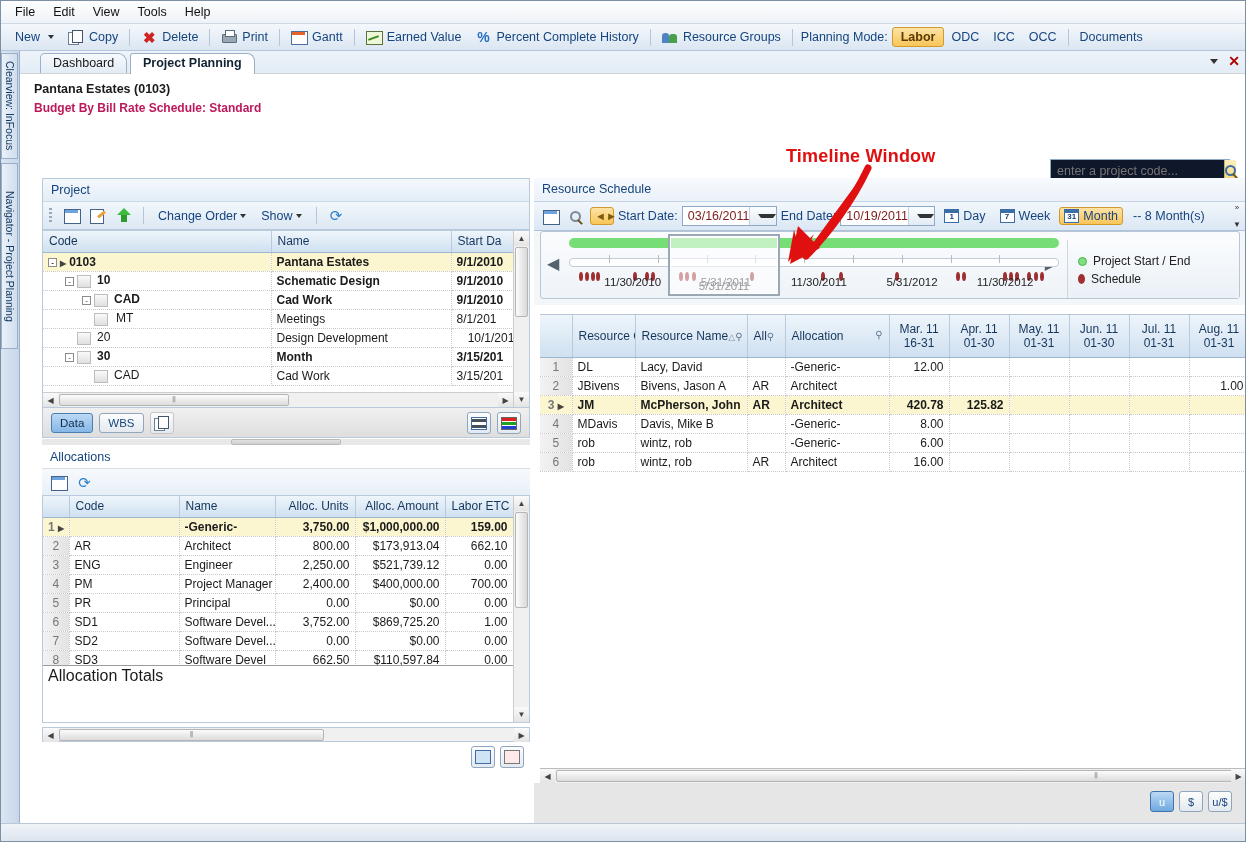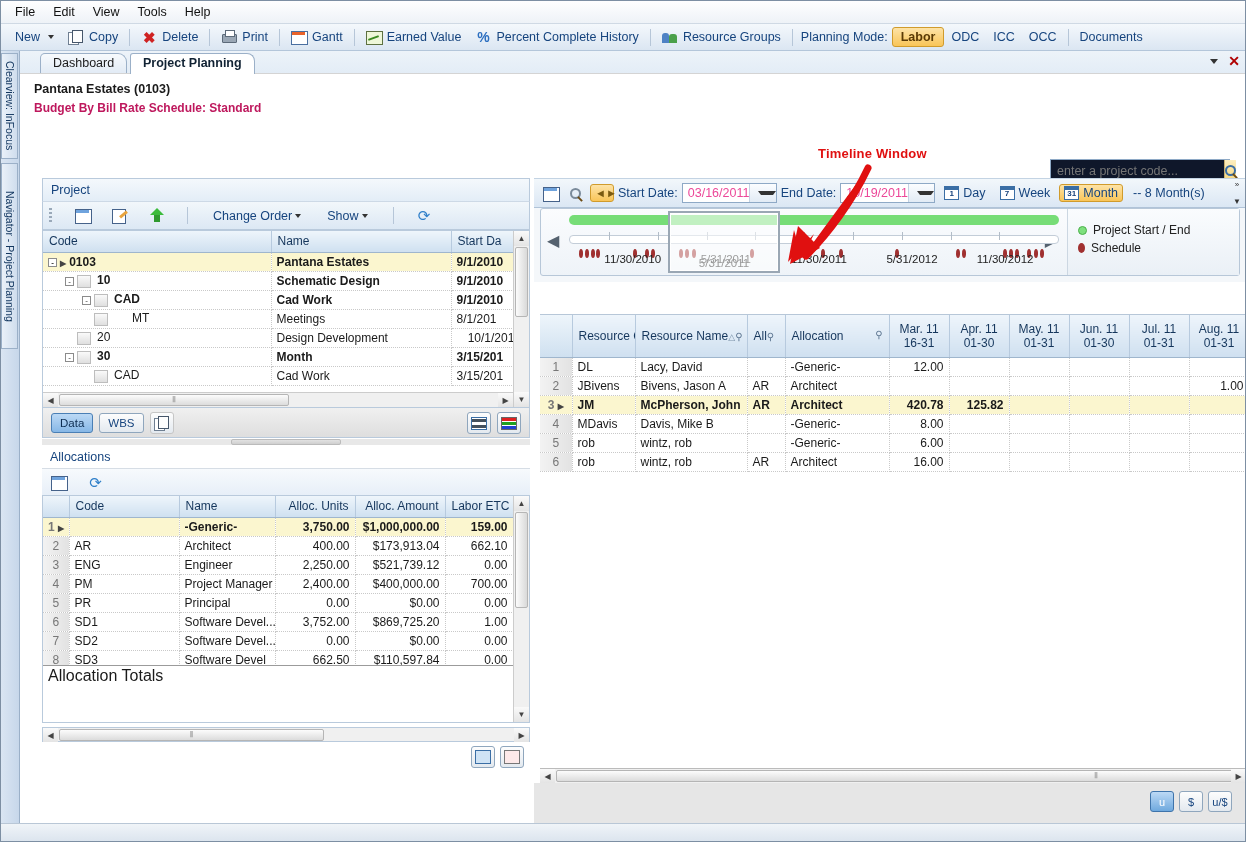--- a/index.html
+++ b/index.html
@@ -122,21 +122,21 @@
   
   .panels { position:absolute; left:0; top:105px; right:0; bottom:0; }
 
   .pane-head {
     height:23px; line-height:23px; padding-left:8px; font-size:12.5px; color:#16447e;
     background:linear-gradient(#f4f8fc,#e3edf7); border:1px solid #b9cadc; border-bottom:none;
   }
   .pane-toolbar {
     height:29px; background:linear-gradient(#f2f7fb,#dce8f4);
     border:1px solid #b9cadc; border-top:1px solid #cdd9e6;
-    display:flex; align-items:center; padding-left:6px; gap:16px;
+    display:flex; align-items:center; padding-left:6px; gap:5px;
   }
   .gripper { width:3px; height:16px; background:
      repeating-linear-gradient(to bottom,#9aa9b9 0 2px, transparent 2px 4px); margin-right:4px;}
   .pt-btn { width:21px; height:21px; display:flex; align-items:center; justify-content:center; }
   .pt-link { color:#16447e; font-size:12.5px; display:flex; align-items:center; padding:2px 5px; }
   .vline { width:1px; height:17px; background:#b6c6d8; margin:0 4px; }
 
   .ico-form::before{content:"";position:absolute;left:0;top:1px;width:15px;height:13px;background:#fff;border:1px solid #45628a;}
   .ico-form::after{content:"";position:absolute;left:1px;top:2px;width:13px;height:3px;background:#6fa3dd;}
   .ico-edit::before{content:"";position:absolute;left:0;top:1px;width:12px;height:13px;background:#fff;border:1px solid #45628a;}
@@ -201,21 +201,21 @@
   .panel-right { position:absolute; left:514px; right:0; top:64px; bottom:0; }
   .rs-head { height:23px; line-height:23px; padding-left:8px; font-size:12.5px; color:#16447e;
      background:linear-gradient(#f7fafd,#eaf1f8); }
   .rs-toolbar {
     height:30px; background:linear-gradient(#f2f7fb,#dbe7f4);
     border-top:1px solid #c3d3e3; border-bottom:1px solid #b0c3d8;
     display:flex; align-items:center; padding-left:6px; gap:4px; position:relative;
   }
   .lbl { font-size:12.5px; color:#16447e; }
   .dateinput { width:95px; height:20px; border:1px solid #8ea9c6; background:#fff; display:flex; align-items:center; }
-  .dateinput span { flex:1; padding-left:5px; font-size:12.5px; color:#ec4899; }
+  .dateinput span { flex:1; padding-left:5px; font-size:12.5px; color:#7f1d1d; }
   .dd-btn { width:15px; height:18px; display:flex;align-items:center;justify-content:center; background:linear-gradient(#fbfdff,#e2ebf5); border-left:1px solid #c3d3e3;}
   .zbtn { display:flex; align-items:center; gap:4px; padding:2px 5px; font-size:12.5px; color:#16447e; }
   .zbtn.on { background:linear-gradient(#fde3a7,#f9c558); border:1px solid #d09b2c; border-radius:3px; padding:1px 4px; }
   .cal-ico { width:15px;height:14px;background:#fff;border:1px solid #3a6ea5;position:relative;font-size:8px;line-height:13px;text-align:center;color:#14407a;font-weight:bold;}
   .cal-ico::before{content:"";position:absolute;left:0;top:0;right:0;height:3px;background:#3a6ea5;}
 
   .timeline-box {
     position:absolute; left:6px; right:6px; top:0px; height:68px;
     border:1px solid #b7c7d8; border-radius:3px;
     background:linear-gradient(#fbfcfe,#eef3f8);
@@ -227,32 +227,31 @@
   .tl-tick { position:absolute; top:-4px; width:1px; height:8px; background:#b3bdc8; }
   .tl-diamond { position:absolute; top:34px; width:4px; height:9px; background:#a03030; border-radius:50%; }
   .tl-dates { position:absolute; left:28px; right:180px; top:44px; height:16px; }
   .tl-date { position:absolute; font-size:11.5px; color:#222; transform:translateX(-50%); }
   .tl-window {
     position:absolute; top:2px; width:112px; height:62px;
     border:2px solid #9aa7b4; background:rgba(255,255,255,0.55);
     box-shadow:0 0 0 1px #fff inset;
   }
   .tl-window .wlbl { position:absolute; bottom:2px; left:0; right:0; text-align:center; font-size:11.5px; color:#9b9b9b; }
-  .tl-legend { position:absolute; right:0; top:0; width:172px; bottom:0;
+  .tl-legend { position:absolute; right:0; top:8px; width:172px; bottom:0;
      background:linear-gradient(#fafcfe,#eaf0f6); border-left:1px solid #ccd7e2; padding:14px 0 0 10px; }
   .leg-row { display:flex; align-items:center; gap:6px; font-size:12px; color:#222; margin-bottom:4px; }
   .dot-green { width:9px;height:9px;border-radius:50%;background:#7ee07e;border:1px solid #4bb04b;}
   .dot-red { width:7px;height:10px;border-radius:50%;background:#a03030;}
 
   
   .anno-text {
-    position:absolute; left:786px; top:146px; font-size:13px; font-weight:bold; color:#e01010;
+    position:absolute; left:786px; top:146px; font-size:18px; font-weight:bold; color:#e01010;
     text-shadow:1px 1px 0 #fff, -1px -1px 0 #fff, 1px -1px 0 #fff, -1px 1px 0 #fff;
     letter-spacing:0.2px;
-    margin-left:32px;
   }
   .anno-arrow { position:absolute; left:780px; top:160px; width:120px; height:110px; pointer-events:none; }
 
   
   .rs-bottombar { position:absolute; left:0; right:0; bottom:0; height:40px; background:#e6e6e6; }
   .unit-btns { position:absolute; right:14px; top:8px; display:flex; gap:5px; }
   .unit-btn { width:24px;height:21px;border:1px solid #8fa6bd;border-radius:3px;background:linear-gradient(#fdfdfd,#e3e9ef);
      font-size:11px;color:#16447e;display:flex;align-items:center;justify-content:center;}
   .unit-btn.on { background:linear-gradient(#bcd9f5,#6fa9de); border-color:#3f74ab; color:#fff; }
 
@@ -404,21 +403,21 @@
                   <td><span style="display:inline-block;width:17px"></span><span class="tree-toggle">-</span><span class="tree-box"></span><span style="margin-left:3px;font-weight:bold;">10</span></td>
                   <td style="font-weight: bold;">Schematic Design</td>
                   <td style="font-weight: bold;">9/1/2010</td>
                 </tr>
                 <tr>
                   <td><span style="display:inline-block;width:34px"></span><span class="tree-toggle">-</span><span class="tree-box"></span><span style="margin-left:3px;font-weight:bold;">CAD</span></td>
                   <td style="font-weight: bold;">Cad Work</td>
                   <td style="font-weight: bold;">9/1/2010</td>
                 </tr>
                 <tr>
-                  <td><span style="display:inline-block;width:34px"></span><span style="display:inline-block;width:12px"></span><span class="tree-box"></span><span style="margin-left:21px;">MT</span></td>
+                  <td><span style="display:inline-block;width:34px"></span><span style="display:inline-block;width:12px"></span><span class="tree-box"></span><span style="margin-left:5px;">MT</span></td>
                   <td style="font-weight: normal;">Meetings</td>
                   <td style="font-weight: normal;">8/1/201</td>
                 </tr>
                 <tr>
                   <td><span style="display:inline-block;width:17px"></span><span style="display:inline-block;width:12px"></span><span class="tree-box"></span><span style="margin-left:3px;">20</span></td>
                   <td style="font-weight: normal;">Design Development</td>
                   <td style="font-weight: normal; text-align: center;">10/1/201</td>
                 </tr>
                 <tr>
                   <td><span style="display:inline-block;width:17px"></span><span class="tree-toggle">-</span><span class="tree-box"></span><span style="margin-left:3px;font-weight:bold;">30</span></td>
@@ -510,21 +509,21 @@
                   <td class=""></td>
                   <td class="">-Generic-</td>
                   <td class="num">3,750.00</td>
                   <td class="num">$1,000,000.00</td>
                   <td class="num">159.00</td>
                 </tr>
                 <tr>
                   <td class="rownum">2</td>
                   <td class="">AR</td>
                   <td class="">Architect</td>
-                  <td class="num">400.00</td>
+                  <td class="num">800.00</td>
                   <td class="num">$173,913.04</td>
                   <td class="num">662.10</td>
                 </tr>
                 <tr>
                   <td class="rownum">3</td>
                   <td class="">ENG</td>
                   <td class="">Engineer</td>
                   <td class="num">2,250.00</td>
                   <td class="num">$521,739.12</td>
                   <td class="num">0.00</td>
@@ -595,20 +594,21 @@
             <span style="position:absolute;left:3px;top:3px;width:16px;height:14px;background:#cfe3f5;border:1px solid #3a6ea5;"></span>
           </span>
           <span class="icon-btn">
             <span style="position:absolute;left:3px;top:3px;width:16px;height:14px;background:#fde9e9;border:1px solid #777;"></span>
           </span>
         </div>
       </div>
     </div>
 
     <div class="panel-right" style="top:0;">
+      <div class="rs-head">Resource Schedule</div>
 
       <div class="rs-toolbar">
         <span class="pt-btn">
             <span class="ico ico-form"></span>
           </span>
         <span class="pt-btn">
             <span class="magnifier" style="border-color:#7a8a9a;"></span>
           </span>
         <span class="zbtn on" style="padding:2px 4px;">
           <span style="display:inline-block;width:14px;text-align:center;color:#7a5a10;font-size:11px;">◄►</span>

